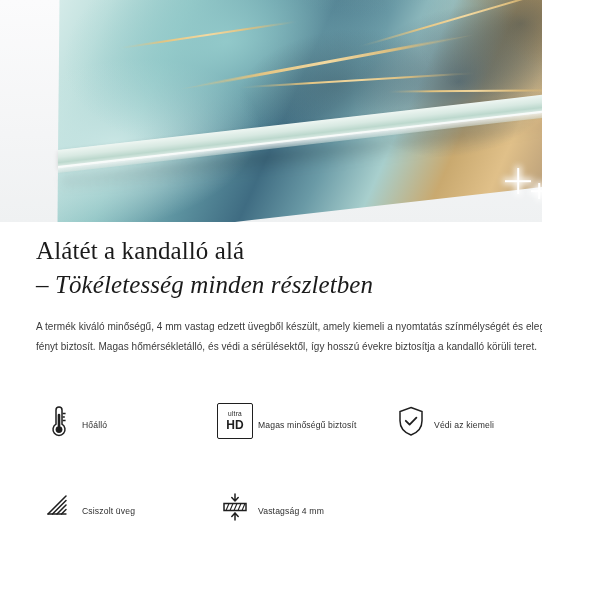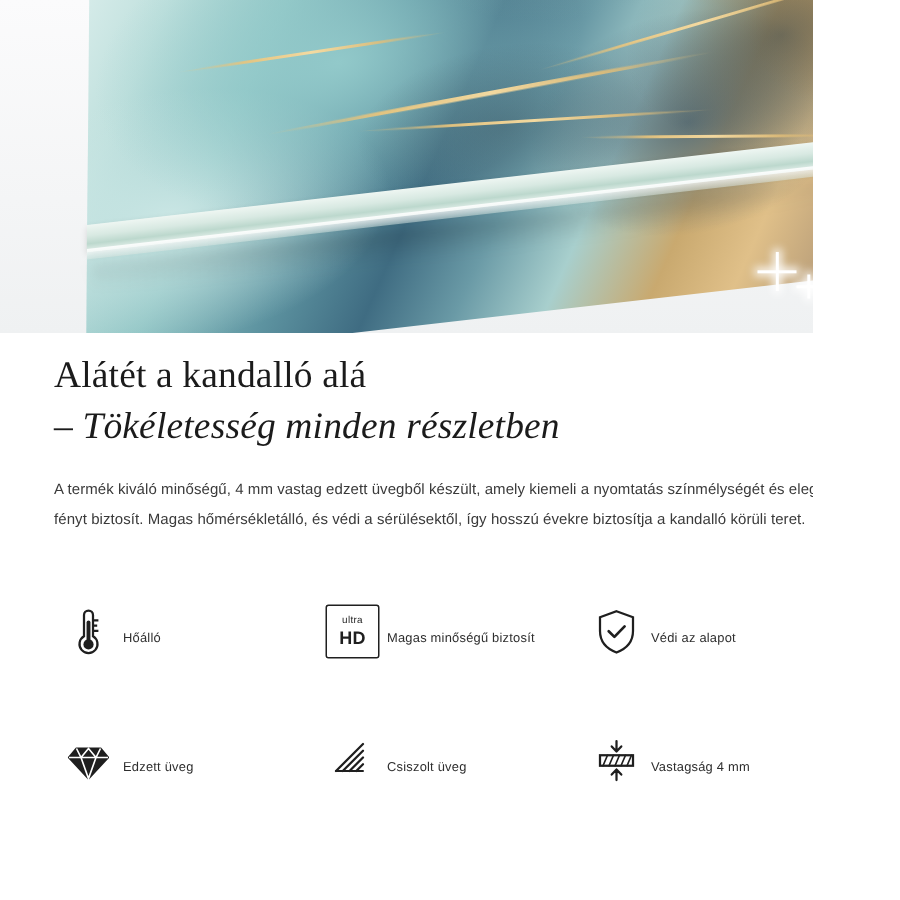--- a/index.html
+++ b/index.html
@@ -273,32 +273,23 @@
       <div class="feature-label">Magas minőségű biztosít</div>
     </div>
 
     <div class="feature">
       <div class="feature-icon">
         <svg width="40" height="40" viewBox="0 0 40 40" fill="none" stroke="#1f1f1f" stroke-width="1.5">
           <path d="M20 6.5l11 4v9.2c0 7-4.6 11.9-11 14.3-6.4-2.4-11-7.3-11-14.3V10.5l11-4z"></path>
           <path d="M14.8 19.8l3.8 3.8 6.8-7" stroke-width="1.8" stroke-linecap="round" stroke-linejoin="round"></path>
         </svg>
       </div>
-      <div class="feature-label">Védi az alapot</div>
-    </div>
-
-    <div class="feature">
-      <div class="feature-icon">
-        <svg width="40" height="40" viewBox="0 0 40 40" fill="none" stroke="#1f1f1f" stroke-width="1.4">
-          <path d="M12 12h16l5 6-13 14L7 18l5-6z" fill="#1f1f1f" stroke="#1f1f1f" stroke-linejoin="round"></path>
-          <path d="M7 18h26M12 12l3 6 5-6 5 6 3-6M15 18l5 14 5-14" stroke="#ffffff" stroke-width="1.1"></path>
-        </svg>
-      </div>
-      <div class="feature-label">Edzett üveg</div>
-    </div>
+      <div class="feature-label">Védi az kiemeli</div>
+    </div>
+
 
     <div class="feature">
       <div class="feature-icon">
         <svg width="40" height="40" viewBox="0 0 40 40" fill="none" stroke="#1f1f1f" stroke-width="1.5" stroke-linecap="round">
           <path d="M9 27L27 9"></path>
           <path d="M13.5 27L27 13.5"></path>
           <path d="M18 27L27 18"></path>
           <path d="M22.5 27L27 22.5"></path>
           <path d="M9 27h18" stroke-width="1.3"></path>
         </svg>

